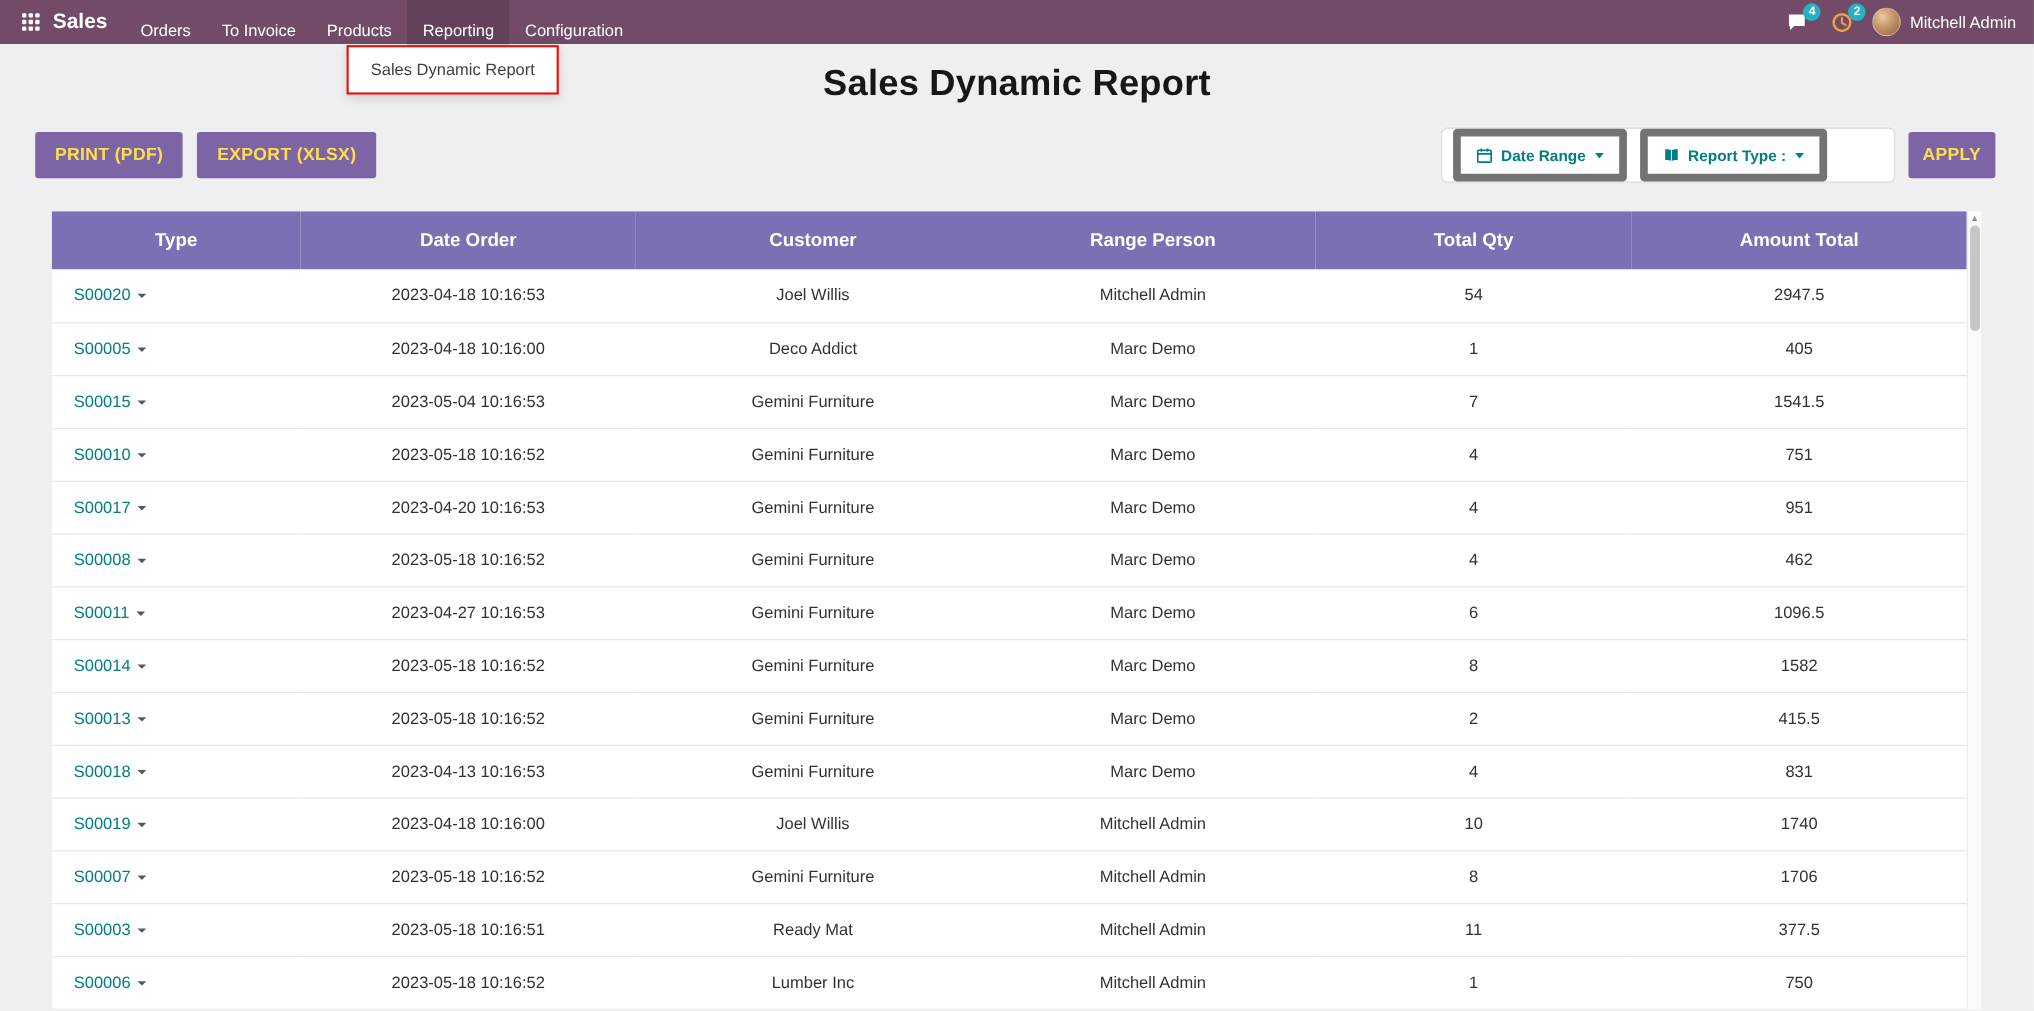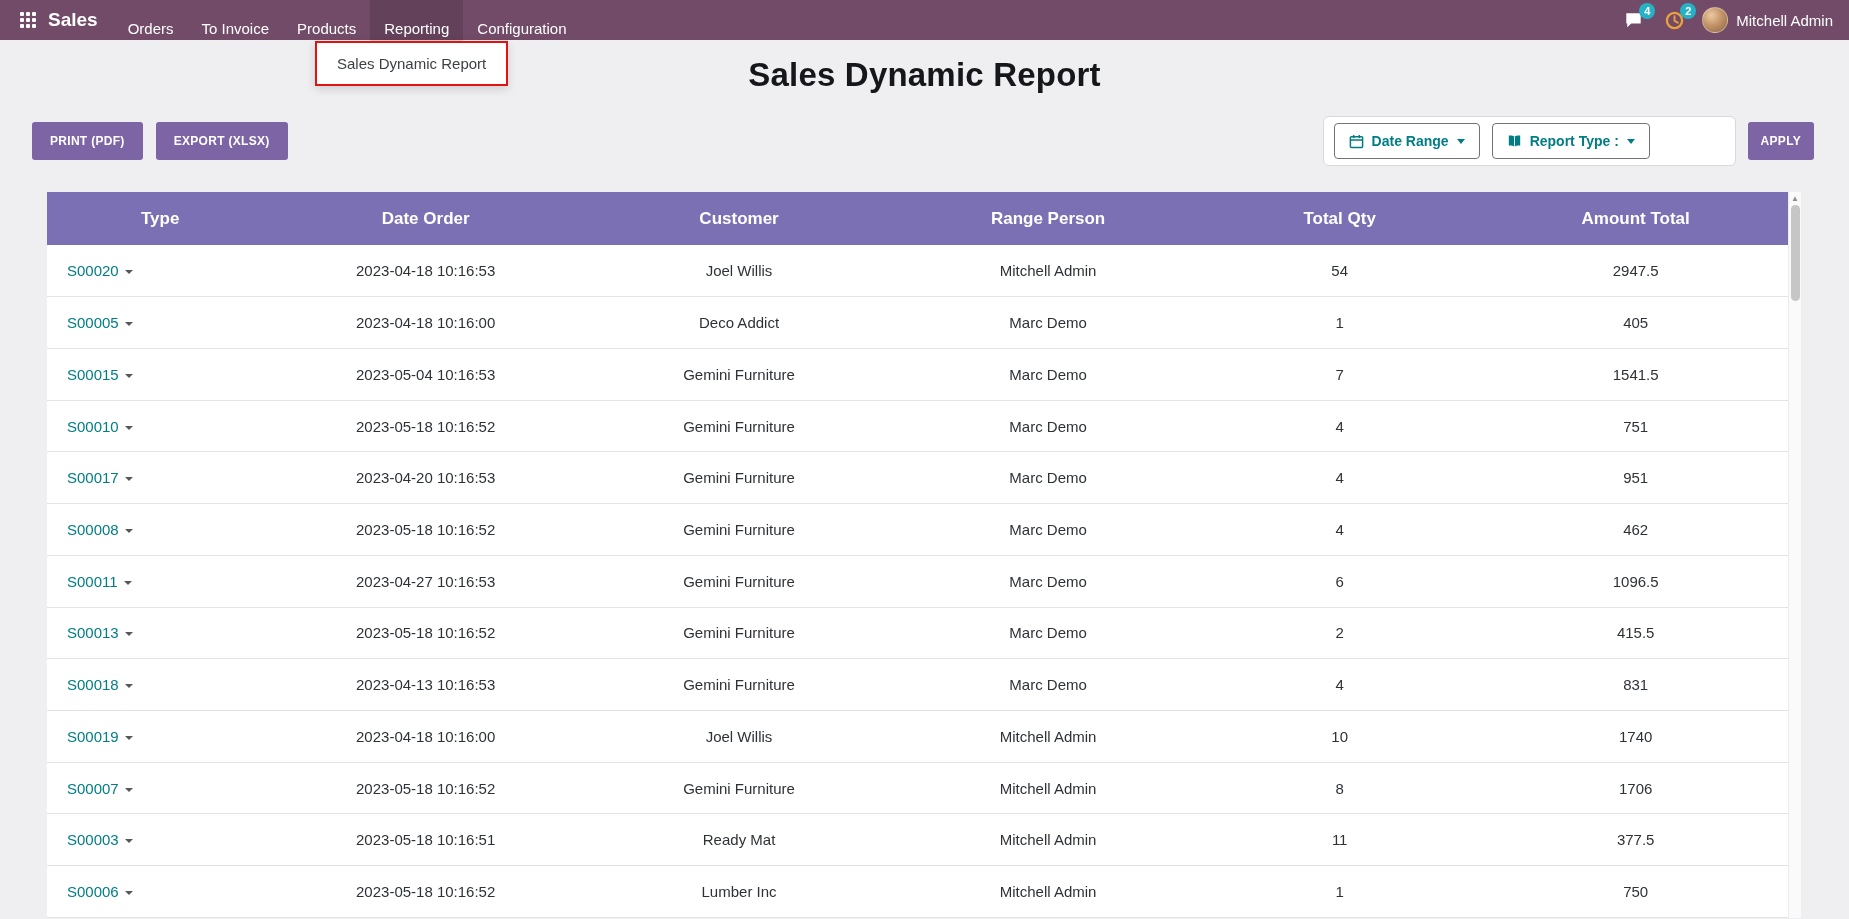--- a/index.html
+++ b/index.html
@@ -57,33 +57,33 @@
     margin: 16px 0 0 0; letter-spacing: .2px;
   }
 
   
   .toolbar {
     display: flex; align-items: center; justify-content: space-between;
     padding: 0 35px 0 32px; margin-top: 22px;
   }
   .left-buttons { display: flex; gap: 13px; }
   .btn-purple {
-    background: var(--primary-button, #7c64a5); color: #ffffff; border: none;
-    font-family: inherit; font-size: 12px; font-weight: 700; letter-spacing: .3px;
+    background: var(--primary-button, #7c64a5); color: #fde047; border: none;
+    font-family: inherit; font-size: 16px; font-weight: 700; letter-spacing: .3px;
     padding: 12px 18px; border-radius: 3px; cursor: pointer; white-space: nowrap;
   }
   .right-controls { display: flex; align-items: center; gap: 12px; }
   .filter-group {
     display: flex; align-items: center; gap: 12px;
     border: 1px solid #d9d9d9; background: #fff; border-radius: 6px;
     padding: 5px 10px; width: 413px; height: 50px;
   }
   .filter-btn {
     display: inline-flex; align-items: center; gap: 8px;
-    border: 1px solid #737373; background: #fff; border-radius: 4px;
+    border: 7px solid #737373; background: #fff; border-radius: 4px;
     padding: 9px 14px; color: var(--link-teal, #017e84);
     font-family: inherit; font-size: 14px; font-weight: 700; cursor: pointer; white-space: nowrap;
   }
   .caret-teal {
     width: 0; height: 0; display: inline-block;
     border-left: 4px solid transparent; border-right: 4px solid transparent;
     border-top: 5px solid var(--link-teal, #017e84); margin-top: 1px;
   }
   .btn-apply { padding: 12px 13px; }
 
@@ -268,20 +268,28 @@
           </tr>
           <tr>
             <td class="sale-cell"><a class="sale-link" href="#">S00011</a><i class="row-caret"></i></td>
             <td>2023-04-27 10:16:53</td>
             <td>Gemini Furniture</td>
             <td>Marc Demo</td>
             <td>6</td>
             <td>1096.5</td>
           </tr>
           <tr>
+            <td class="sale-cell"><a class="sale-link" href="#">S00014</a><i class="row-caret"></i></td>
+            <td>2023-05-18 10:16:52</td>
+            <td>Gemini Furniture</td>
+            <td>Marc Demo</td>
+            <td>8</td>
+            <td>1582</td>
+          </tr>
+          <tr>
             <td class="sale-cell"><a class="sale-link" href="#">S00013</a><i class="row-caret"></i></td>
             <td>2023-05-18 10:16:52</td>
             <td>Gemini Furniture</td>
             <td>Marc Demo</td>
             <td>2</td>
             <td>415.5</td>
           </tr>
           <tr>
             <td class="sale-cell"><a class="sale-link" href="#">S00018</a><i class="row-caret"></i></td>
             <td>2023-04-13 10:16:53</td>

